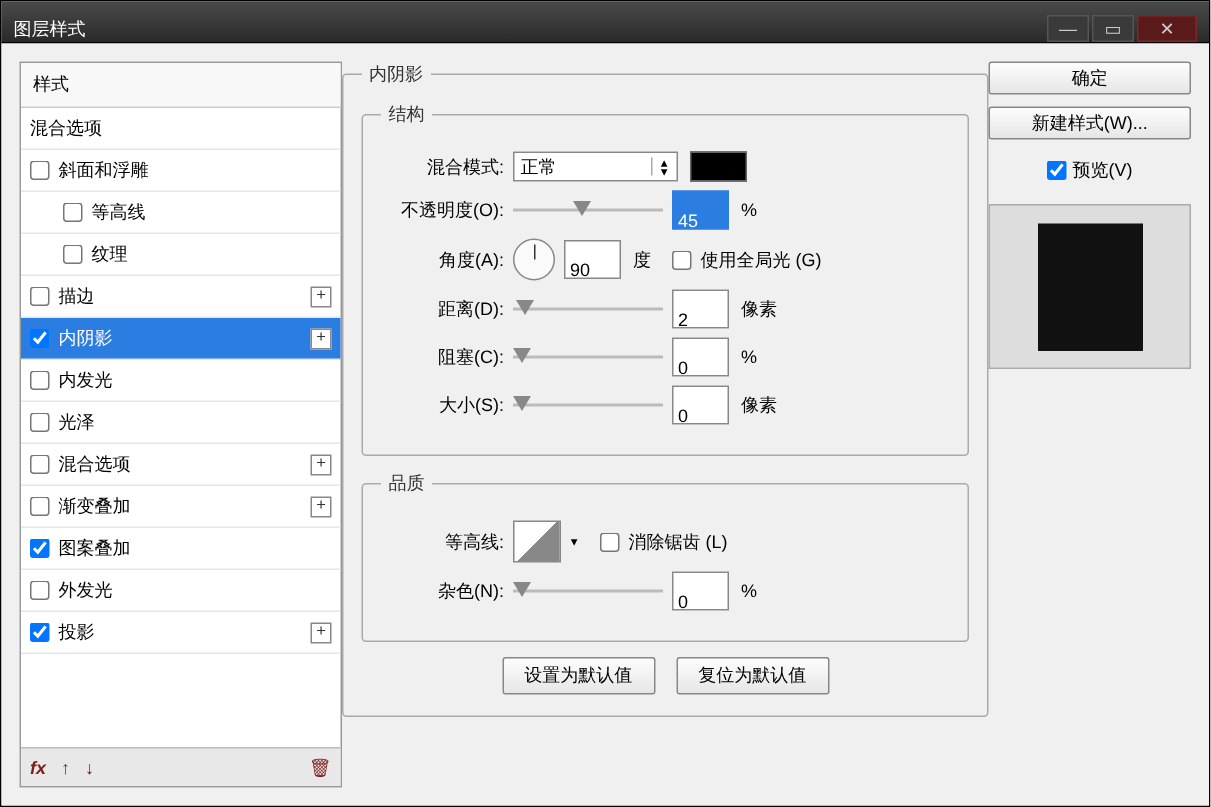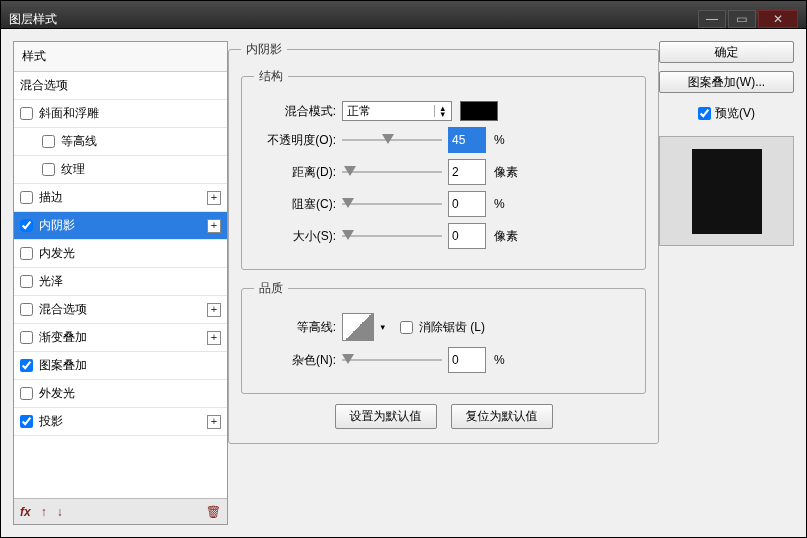--- a/index.html
+++ b/index.html
@@ -35,21 +35,21 @@
 legend { padding: 0 5px; color: #333; }
 .row { display: flex; align-items: center; margin: 6px 0; gap: 6px; }
 .row .rlabel { width: 82px; text-align: right; }
 .select { width: 110px; height: 20px; border: 1px solid #888; background: #fff; display: flex; align-items: center; padding: 0 4px; position: relative; }
 .select::after { content: ""; position: absolute; right: 4px; top: 3px; width: 12px; height: 12px; border-left: 1px solid #aaa; }
 .select .arr { position: absolute; right: 6px; font-size: 9px; line-height: 6px; }
 .swatch { width: 38px; height: 20px; background: #000; border: 1px solid #666; margin-left: 2px; }
 .slider { width: 100px; height: 16px; position: relative; }
 .slider::before { content: ""; position: absolute; left: 0; right: 0; top: 7px; height: 2px; background: #bbb; }
 .thumb { position: absolute; top: 2px; width: 0; height: 0; border-left: 6px solid transparent; border-right: 6px solid transparent; border-top: 10px solid #888; }
-.numbox { width: 38px; height: 20px; border: 1px solid #888; background: #fff; padding: 12px 3px; display: flex; align-items: center; }
+.numbox { width: 38px; height: 20px; border: 1px solid #888; background: #fff; padding: 12px 3px; display: flex; align-items: flex-start; }
 .numbox.sel { background: #2b7de1; color: #fff; border-color: #2b7de1; }
 .unit { margin-left: 2px; }
 .dial { width: 28px; height: 28px; border: 1px solid #888; border-radius: 50%; background: #fafafa; position: relative; }
 .dial::after { content: ""; position: absolute; left: 50%; top: 3px; width: 1px; height: 10px; background: #333; }
 .contour { width: 32px; height: 28px; border: 1px solid #888; background: linear-gradient(135deg,#fff 0 50%,#888 50% 100%); position: relative; }
 .contour .carr { position: absolute; right: -12px; top: 8px; font-size: 9px; }
 .btnrow { display: flex; gap: 14px; justify-content: center; margin-top: 6px; }
 .btn2 { padding: 3px 14px; border: 1px solid #888; background: linear-gradient(#fdfdfd,#e6e6e6); border-radius: 2px; cursor: pointer; }
 </style>
 </head>
@@ -152,20 +152,30 @@
             <span class="rlabel">不透明度(O):</span>
             <div class="slider">
                 <div class="thumb" style="left:40px"></div>
               </div>
             <div class="numbox sel">
                 <span>45</span>
               </div>
             <span class="unit">%</span>
           </div>
           <div class="row">
+            <span class="rlabel">角度(A):</span>
+            <div class="dial"></div>
+            <div class="numbox">
+                <span>90</span>
+              </div>
+            <span class="unit">度</span>
+            <input type="checkbox" style="margin-left: 8px;">
+            <span>使用全局光 (G)</span>
+          </div>
+          <div class="row">
             <span class="rlabel">距离(D):</span>
             <div class="slider">
                 <div class="thumb" style="left:2px"></div>
               </div>
             <div class="numbox">
                 <span>2</span>
               </div>
             <span class="unit">像素</span>
           </div>
           <div class="row">
@@ -213,21 +223,21 @@
         </fieldset>
         <div class="btnrow">
           <div class="btn2">设置为默认值</div>
           <div class="btn2">复位为默认值</div>
         </div>
       </fieldset>
     </div>
 
     <div class="right">
       <div class="btn">确定</div>
-      <div class="btn">图案叠加(W)...</div>
+      <div class="btn">新建样式(W)...</div>
       <div class="preview-row">
         <input type="checkbox" checked="" style="">
         <span>预览(V)</span>
       </div>
       <div class="preview-box">
         <div class="preview-inner"></div>
       </div>
     </div>
   </div>
 </div>

